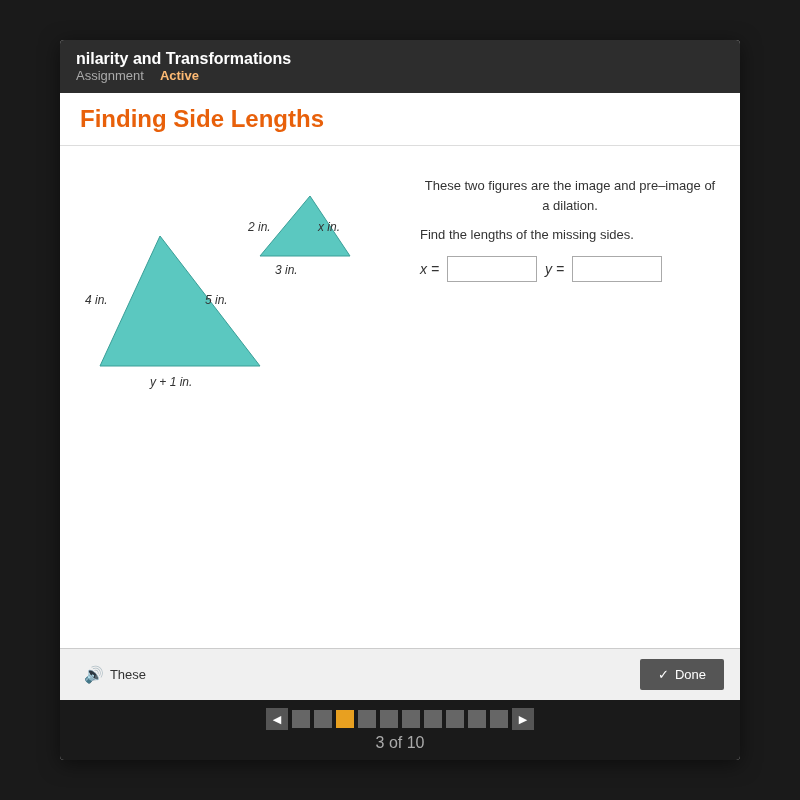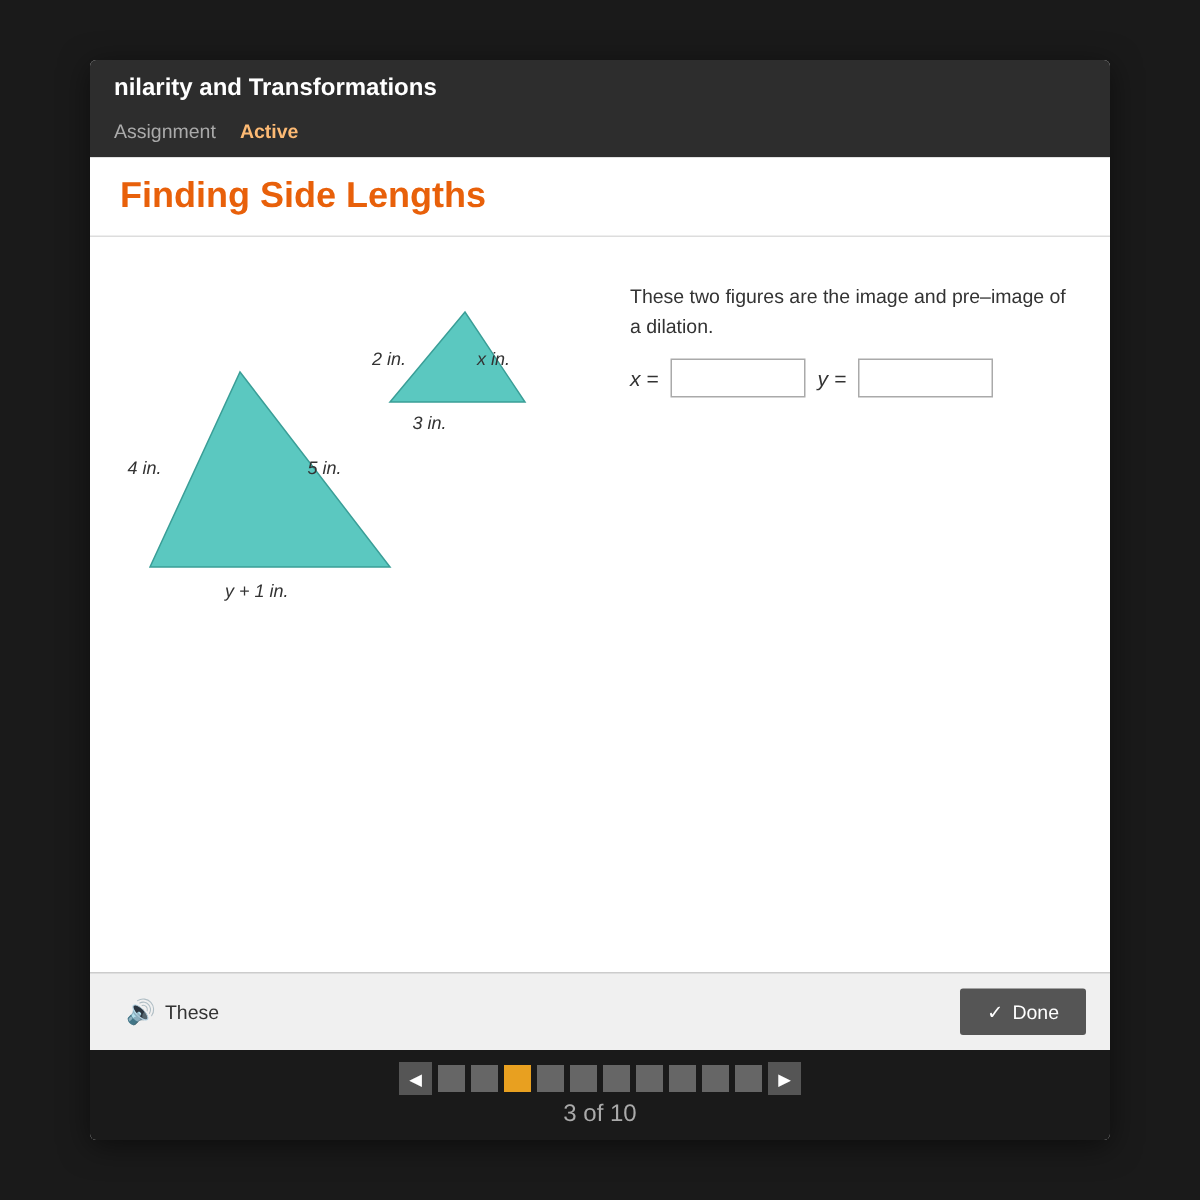--- a/index.html
+++ b/index.html
@@ -35,21 +35,21 @@
 
     .header-title {
       color: #ffffff;
       font-size: 16px;
       font-weight: bold;
     }
 
     .header-nav {
       display: flex;
       gap: 16px;
-      margin-top: 12px;
+      margin-top: 0;
     }
 
     .header-nav-item {
       color: #aaa;
       font-size: 13px;
     }
 
     .header-nav-item.active {
       color: #fdba74;
       font-weight: bold;
@@ -97,20 +97,21 @@
       flex: 1;
       padding-left: 20px;
       padding-top: 10px;
     }
 
     .description-text {
       font-size: 13px;
       color: #333;
       line-height: 1.5;
       margin-bottom: 12px;
+      text-align: center;
     }
 
     .find-text {
       font-size: 13px;
       color: #333;
       margin-bottom: 14px;
     }
 
     .input-row {
       display: flex;
@@ -274,20 +275,21 @@
           <polygon class="triangle-small" points="180,80 270,80 230,20"></polygon>
 
           <text class="label-text" x="168" y="55">2 in.</text>
           <text class="label-text" x="238" y="55" font-style="italic">x in.</text>
           <text class="label-text" x="195" y="98">3 in.</text>
         </svg>
       </div>
 
       <div class="text-area">
         <p class="description-text">These two figures are the image and pre–image of a dilation.</p>
+        <p class="find-text">Find the lengths of the missing sides.</p>
         <div class="input-row">
           <span class="input-label">x =</span>
           <input class="input-field" type="text" value="" style="">
           <span class="input-label">y =</span>
           <input class="input-field" type="text" value="" style="">
         </div>
       </div>
 
     </div>
 

